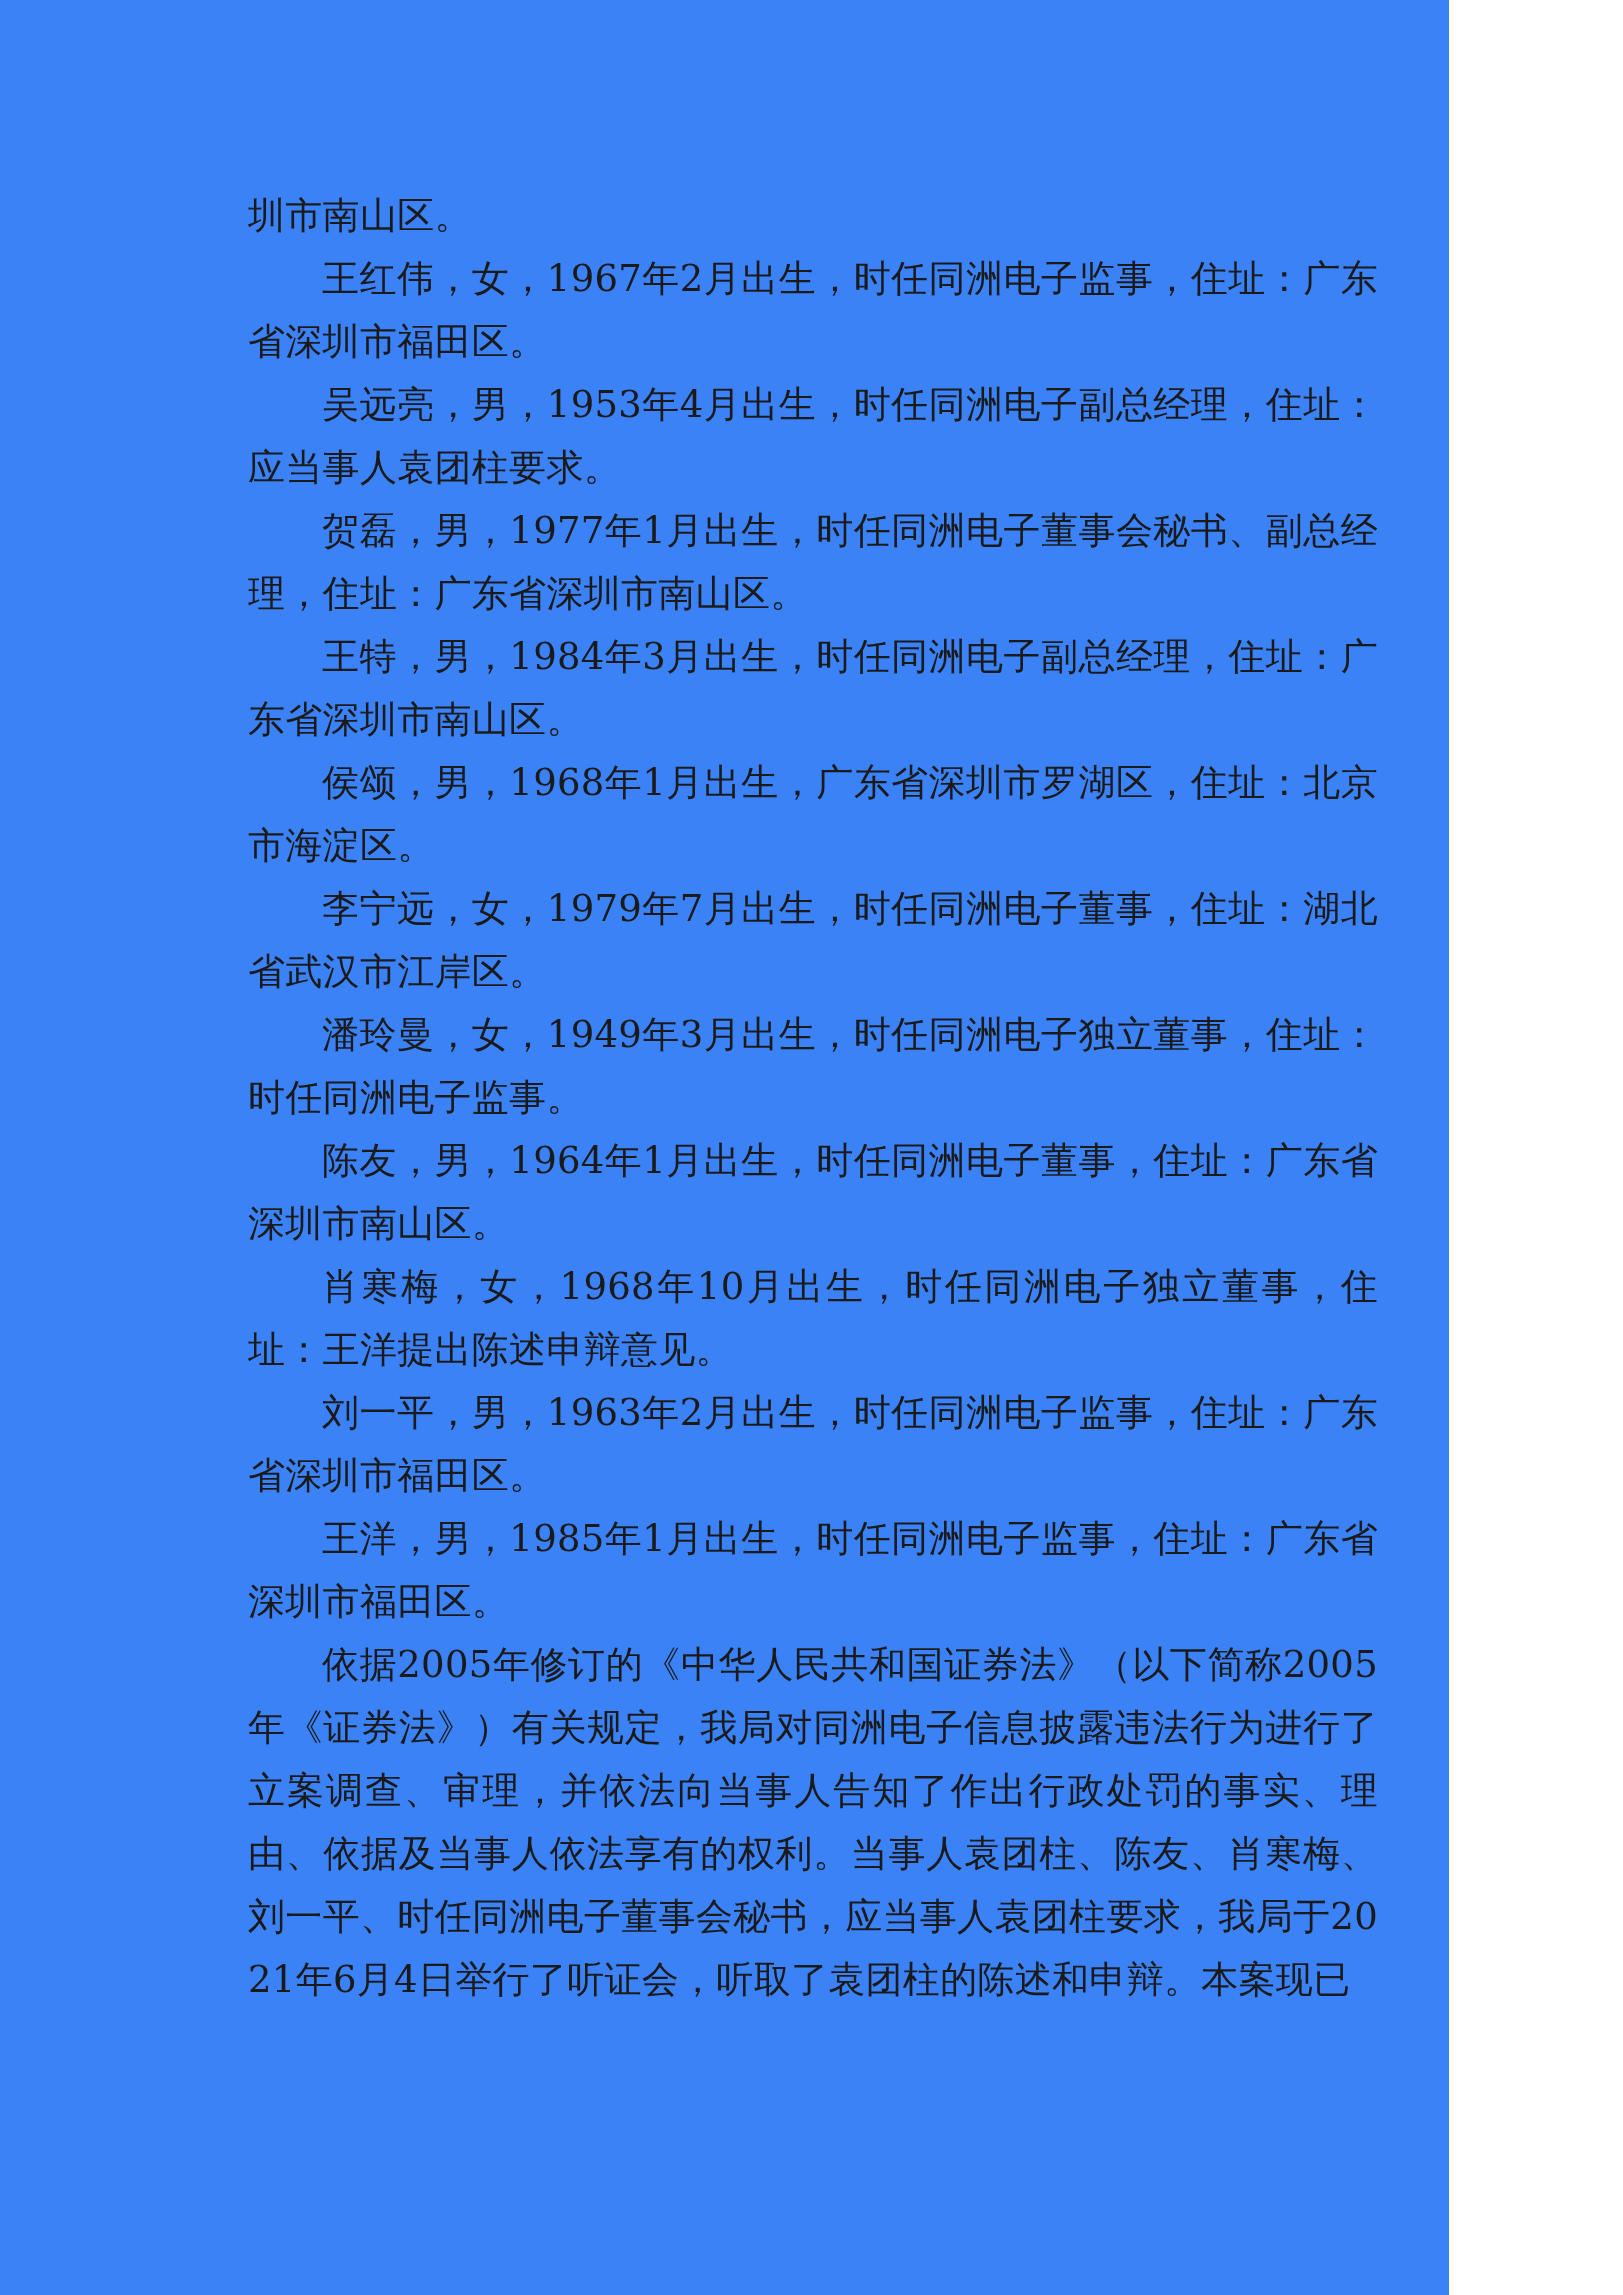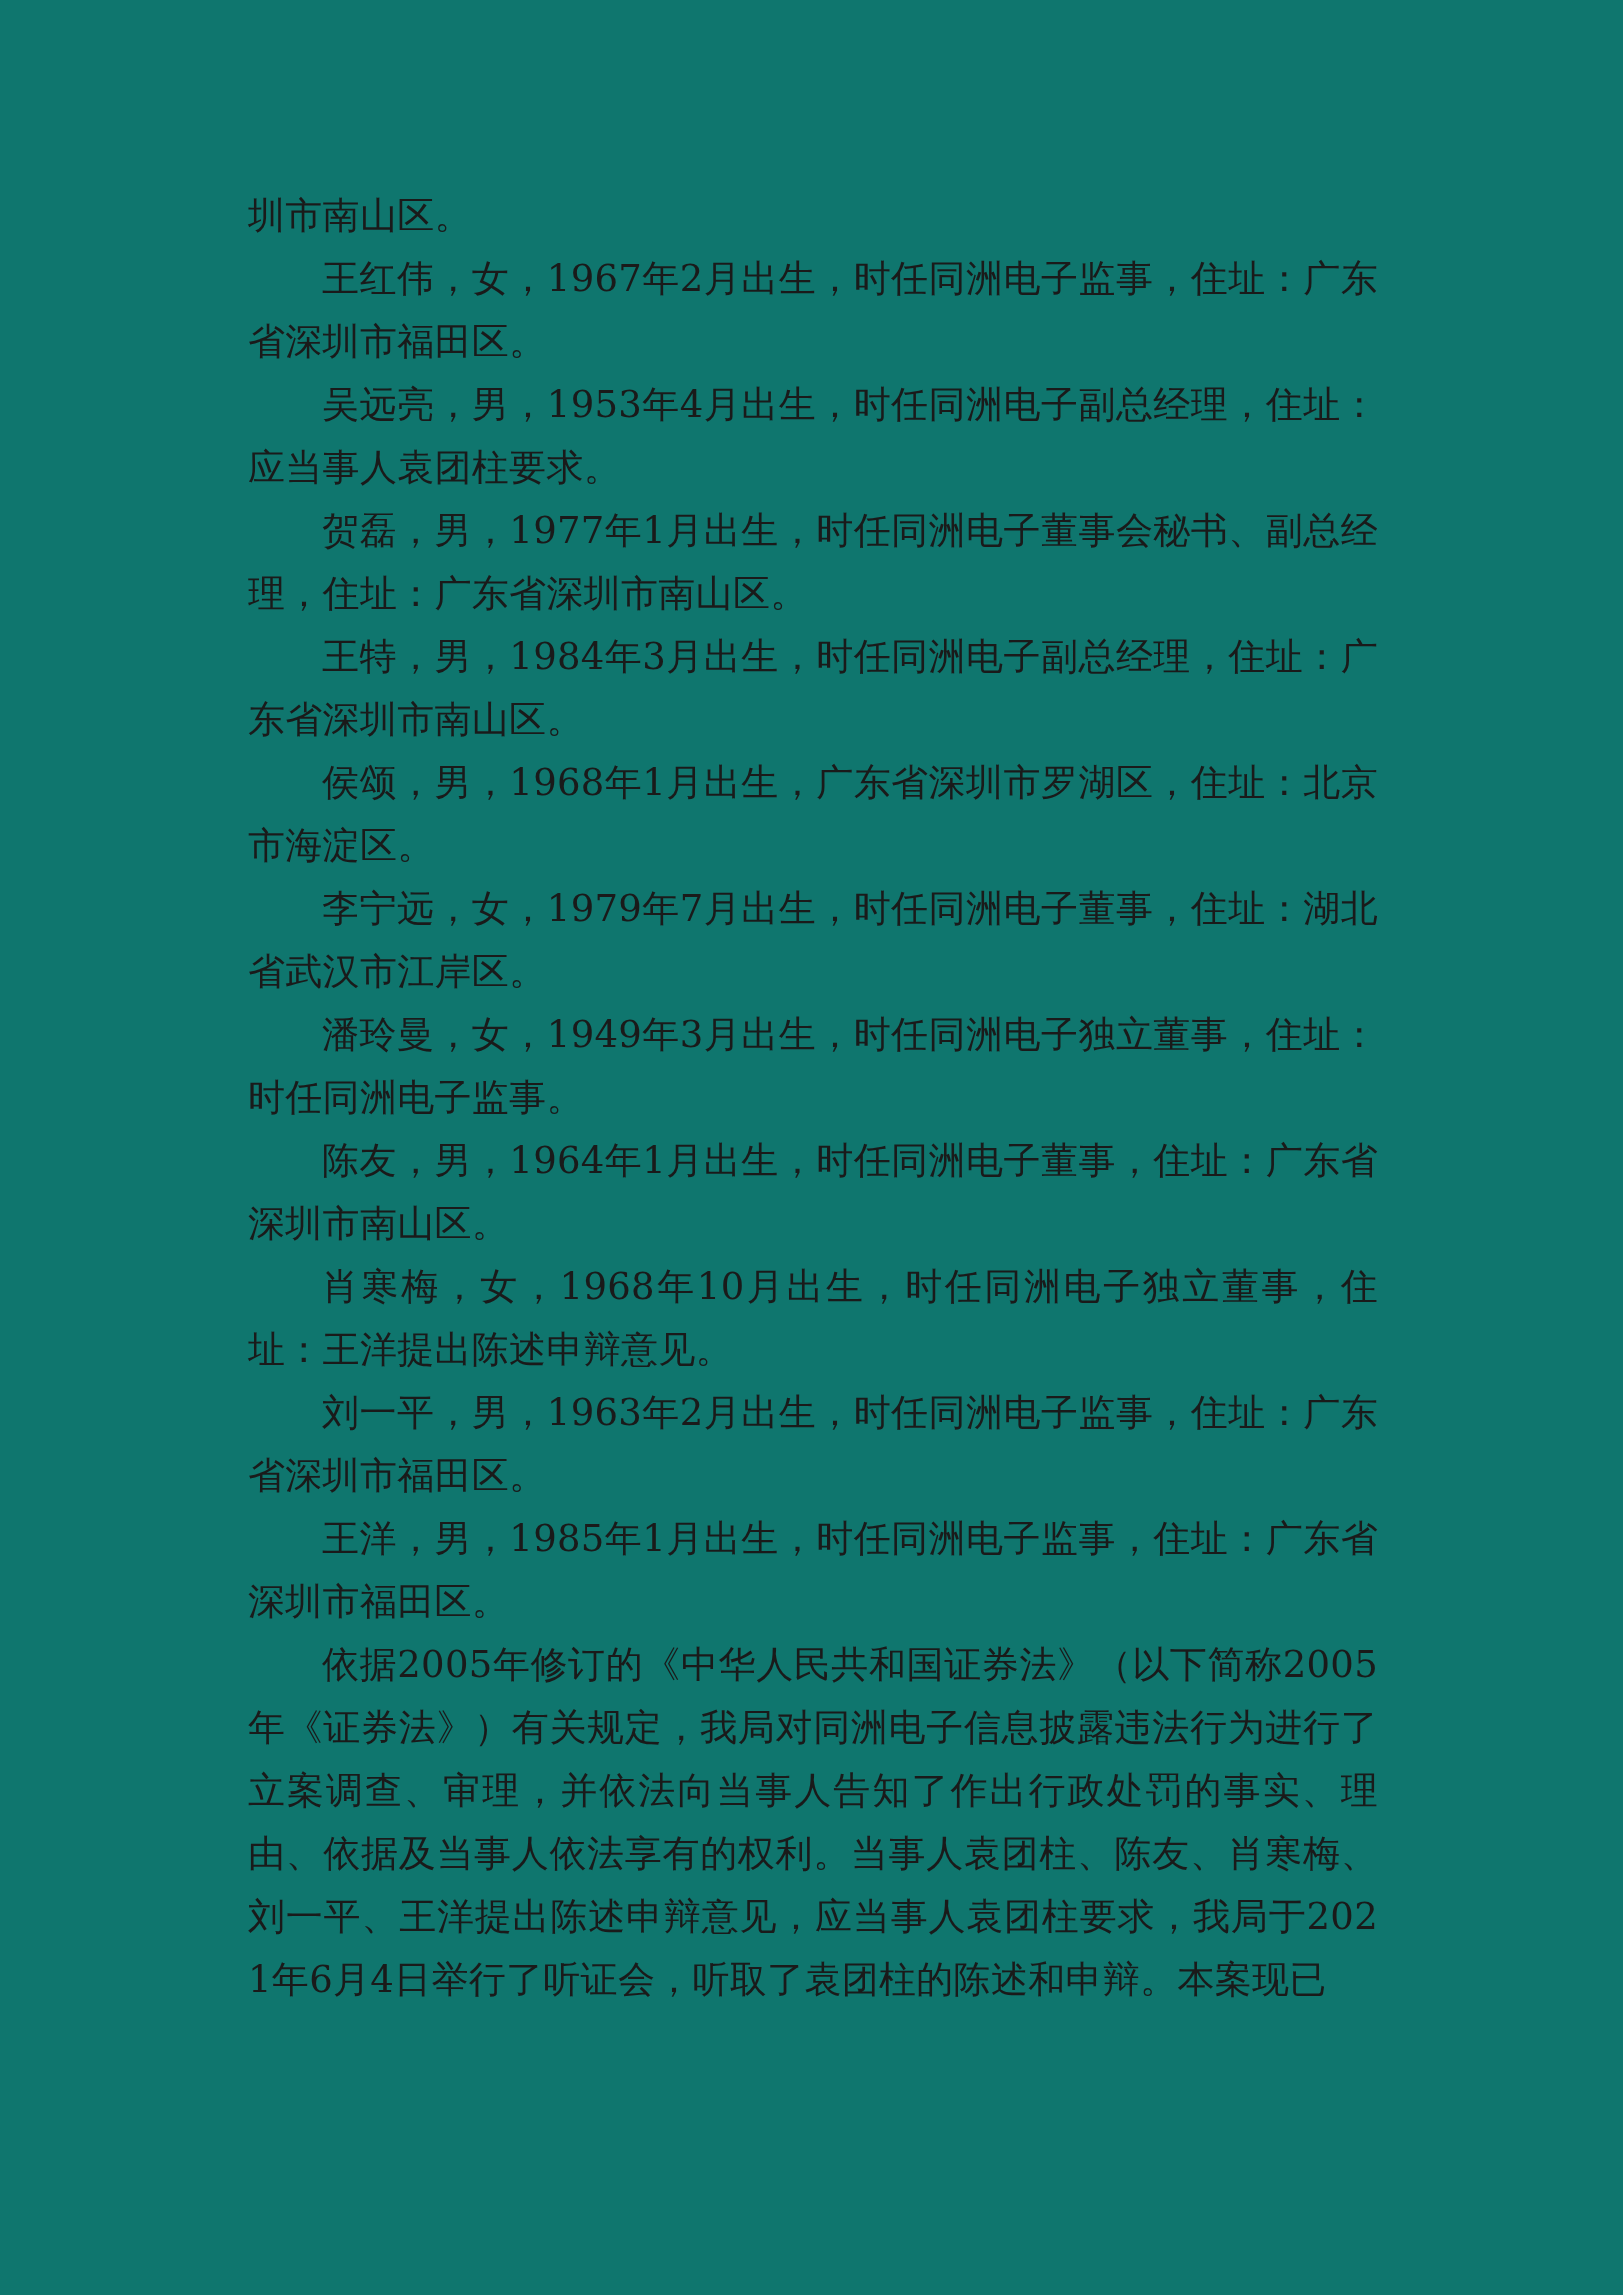--- a/index.html
+++ b/index.html
@@ -6,23 +6,23 @@
   html, body {
     margin: 0;
     padding: 0;
     background: #ffffff;
   }
   body {
     font-family: "DejaVu Serif", "Liberation Serif", serif;
   }
   .page {
     position: relative;
-    width: 1623px;
+    width: 1449px;
     height: 2295px;
-    background: #0f766e;
+    background: #3b82f6;
     box-sizing: border-box;
     overflow: hidden;
   }
   .text-column {
     position: absolute;
     left: 248px;
     top: 184px;
     width: 1130px;
   }
   .para {
@@ -69,17 +69,17 @@
     <p class="para indent">潘玲曼，女，1949年3月出生，时任同洲电子独立董事，住址：时任同洲电子监事。</p>
 
     <p class="para indent">陈友，男，1964年1月出生，时任同洲电子董事，住址：广东省深圳市南山区。</p>
 
     <p class="para indent">肖寒梅，女，1968年10月出生，时任同洲电子独立董事，住址：王洋提出陈述申辩意见。</p>
 
     <p class="para indent">刘一平，男，1963年2月出生，时任同洲电子监事，住址：广东省深圳市福田区。</p>
 
     <p class="para indent">王洋，男，1985年1月出生，时任同洲电子监事，住址：广东省深圳市福田区。</p>
 
-    <p class="para indent">依据2005年修订的《中华人民共和国证券法》（以下简称2005年《证券法》）有关规定，我局对同洲电子信息披露违法行为进行了立案调查、审理，并依法向当事人告知了作出行政处罚的事实、理由、依据及当事人依法享有的权利。当事人袁团柱、陈友、肖寒梅、刘一平、王洋提出陈述申辩意见，应当事人袁团柱要求，我局于2021年6月4日举行了听证会，听取了袁团柱的陈述和申辩。本案现已</p>
+    <p class="para indent">依据2005年修订的《中华人民共和国证券法》（以下简称2005年《证券法》）有关规定，我局对同洲电子信息披露违法行为进行了立案调查、审理，并依法向当事人告知了作出行政处罚的事实、理由、依据及当事人依法享有的权利。当事人袁团柱、陈友、肖寒梅、刘一平、时任同洲电子董事会秘书，应当事人袁团柱要求，我局于2021年6月4日举行了听证会，听取了袁团柱的陈述和申辩。本案现已</p>
 
   </div>
 </div>
 
 
 </body></html>

